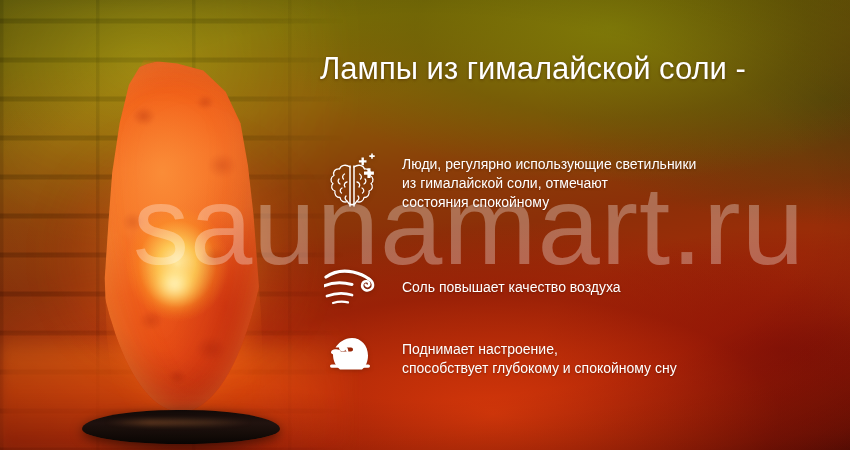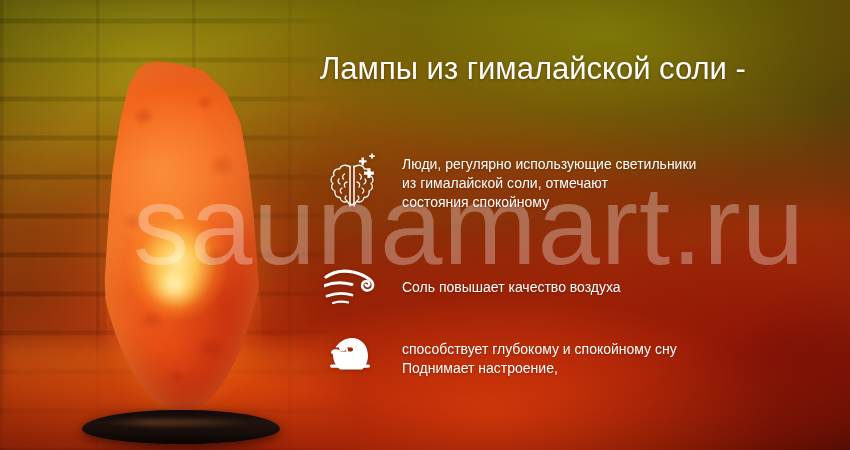--- a/index.html
+++ b/index.html
@@ -346,20 +346,20 @@
 
               <path d="M13.5 27.8c3.4-1.3 7.2-1.1 10.4 .7c.9 .5 1.1 1.7 .5 2.5c-.5 .7-1.5 .9-2.3 .5c-2.4-1.3-5.3-1.4-7.8-.4c-.9 .4-2-.1-2.2-1.1c-.2-.9 .3-1.8 1.4-2.2z"></path>
 
               <rect x="6" y="36.5" width="40" height="3.2" rx="1.6"></rect>
             </g>
 
             <path d="M44 27.5c0 8-4.2 14.5-10.5 17.8" stroke="#ffffff" stroke-width="0" fill="none"></path>
           </svg>
         </span>
         <span class="feature-text">
+          <span class="ft-line">Поднимает настроение,</span>
           <span class="ft-line">способствует глубокому и спокойному сну</span>
-          <span class="ft-line">Поднимает настроение,</span>
         </span>
       </div>
 
     </div>
   </div>
 </div>
 
 </body></html>

